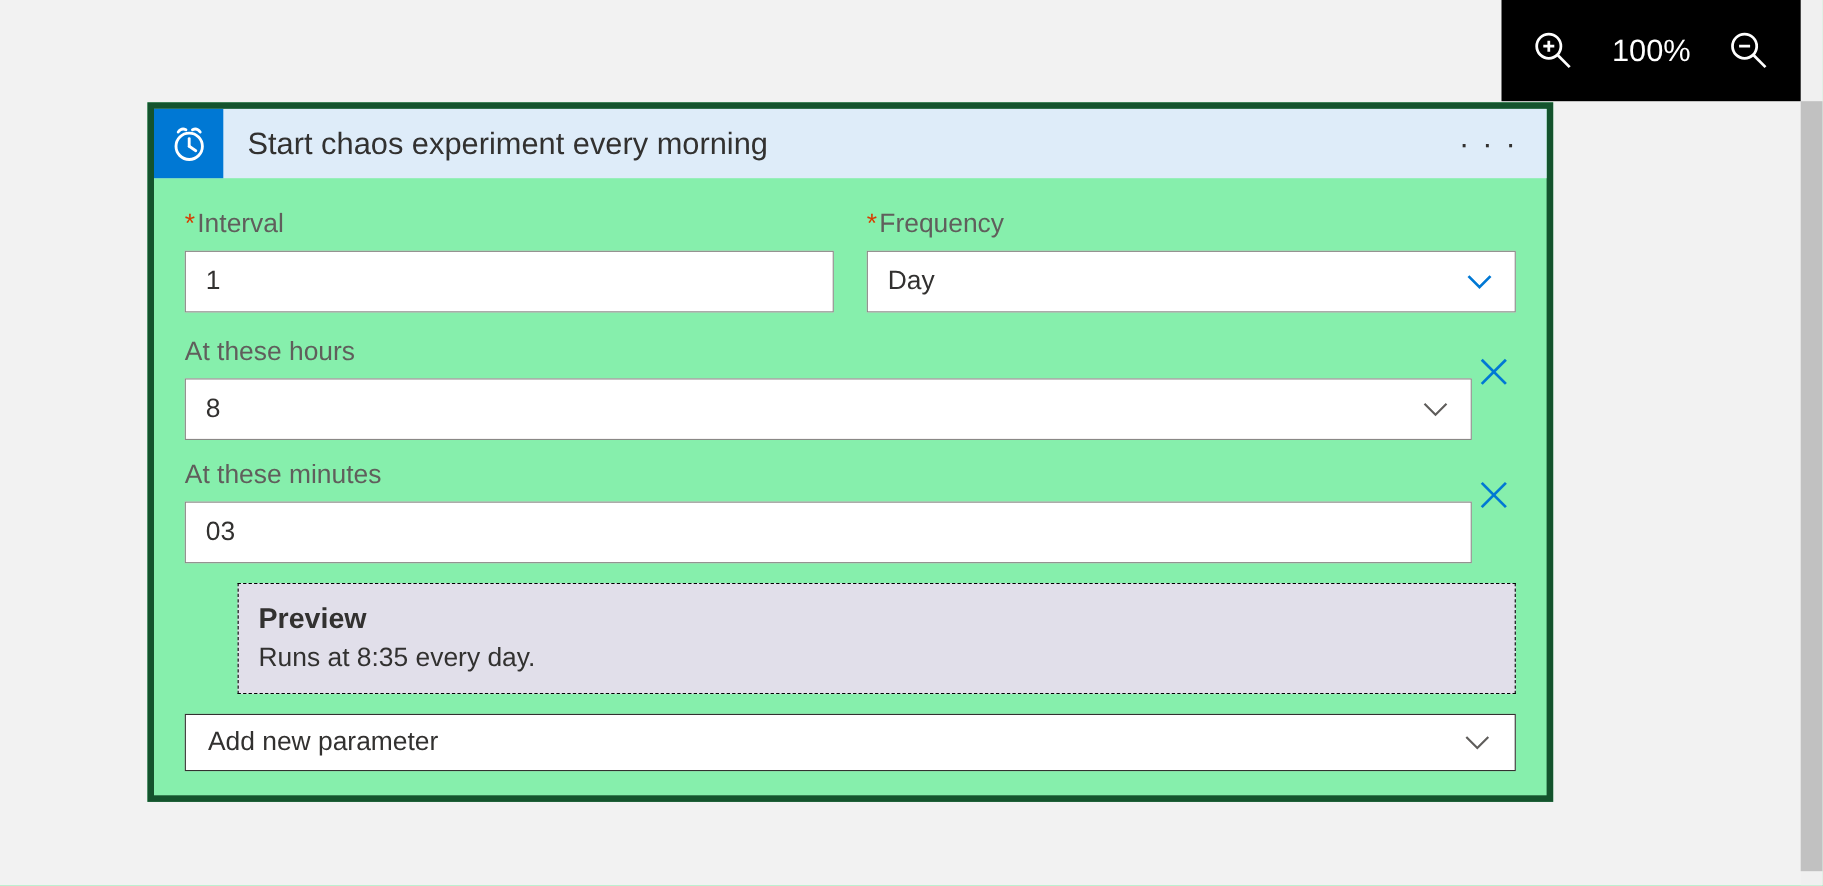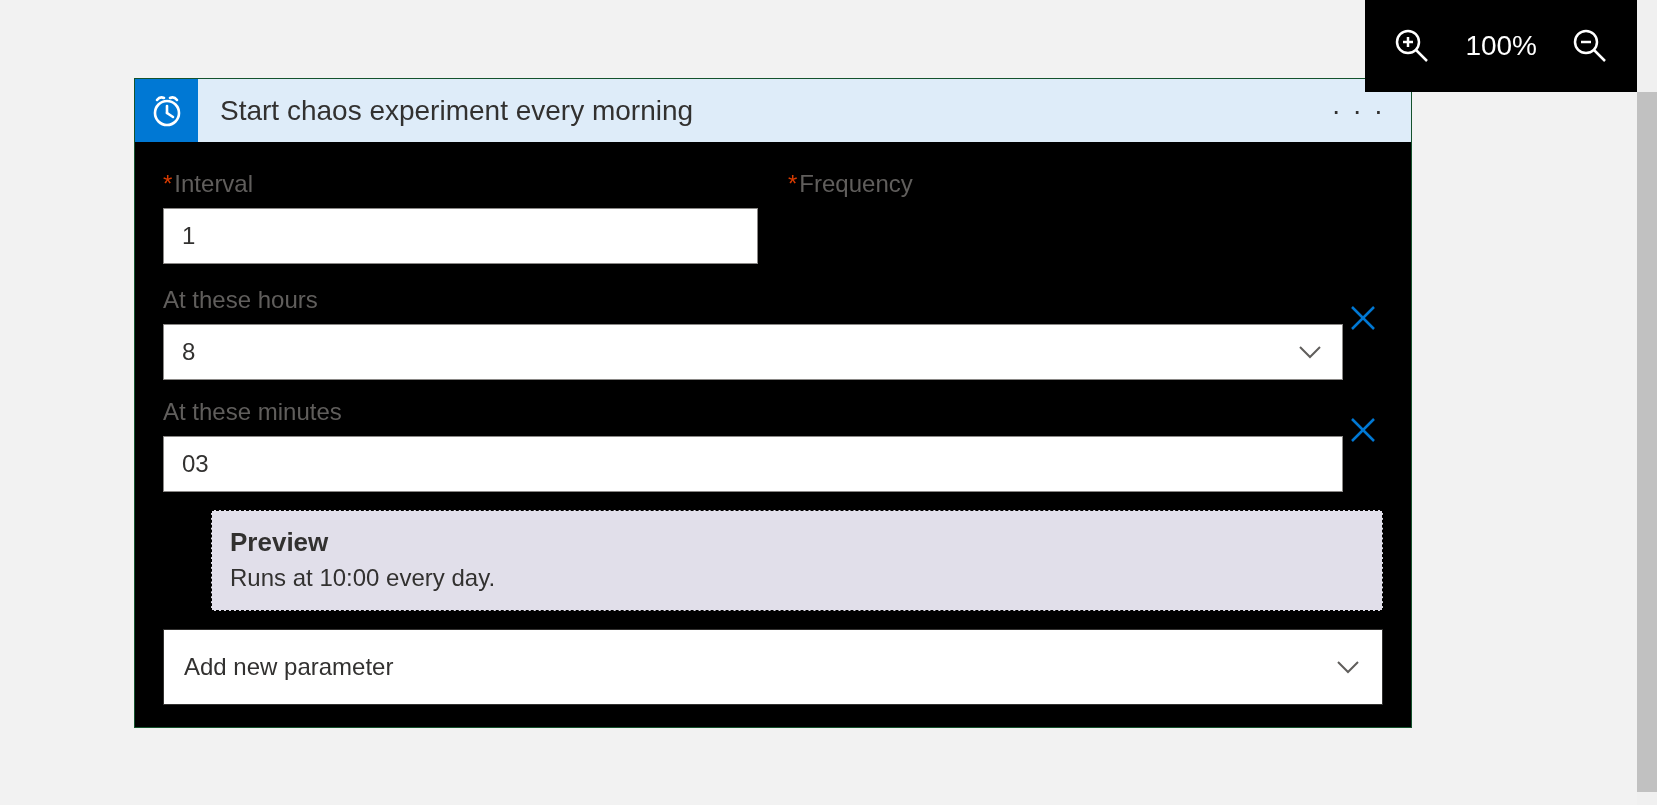--- a/index.html
+++ b/index.html
@@ -54,24 +54,24 @@
     right: 0;
     width: 20px;
     height: 700px;
     background: #c1c1c1;
   }
 
   
   .card {
     position: absolute;
     left: 134px;
-    top: 78px;
+    top: 93px;
     width: 1278px;
-    background: #000000;
-    border: 1px solid #14532d;
+    background: #86efac;
+    border: 6px solid #14532d;
   }
   .card-header {
     display: flex;
     align-items: center;
     background: #deecf9;
     height: 63px;
     position: relative;
   }
   .card-icon-box {
     width: 63px;
@@ -167,21 +167,21 @@
     margin-bottom: 6px;
   }
   .preview-text {
     font-size: 24px;
     color: #323130;
     font-weight: 400;
   }
 
   .add-param {
     width: 100%;
-    height: 76px;
+    height: 52px;
     border: 1px solid #323130;
     display: flex;
     align-items: center;
     justify-content: space-between;
     padding: 14px 20px;
     font-size: 24px;
     color: #323130;
     cursor: pointer;
     background: #fff;
     text-align: right;
@@ -237,20 +237,26 @@
           <span class="required">*</span><span>Interval</span>
         </label>
         <div class="field-input">
           <span>1</span>
         </div>
       </div>
       <div class="col">
         <label class="field-label">
           <span class="required">*</span><span>Frequency</span>
         </label>
+        <div class="field-select chevron-blue">
+          <span>Day</span>
+          <svg width="28" height="28" viewBox="0 0 28 28">
+            <path d="M4 9 L14 19 L24 9" stroke="#0078d4" stroke-width="2.5" fill="none"></path>
+          </svg>
+        </div>
       </div>
     </div>
 
     <div class="field-row">
       <div class="field-col">
         <label class="field-label">At these hours</label>
         <div class="field-select">
           <span>8</span>
           <svg width="28" height="28" viewBox="0 0 28 28">
             <path d="M4 9 L14 19 L24 9" stroke="#605e5c" stroke-width="2" fill="none"></path>
@@ -275,21 +281,21 @@
       <div class="remove-btn align-input">
         <svg width="30" height="30" viewBox="0 0 30 30">
           <line x1="4" y1="4" x2="26" y2="26" stroke="#0078d4" stroke-width="2.5"></line>
           <line x1="26" y1="4" x2="4" y2="26" stroke="#0078d4" stroke-width="2.5"></line>
         </svg>
       </div>
     </div>
 
     <div class="preview-box">
       <div class="preview-title">Preview</div>
-      <div class="preview-text">Runs at 10:00 every day.</div>
+      <div class="preview-text">Runs at 8:35 every day.</div>
     </div>
 
     <div class="add-param">
       <span>Add new parameter</span>
       <svg width="28" height="28" viewBox="0 0 28 28">
         <path d="M4 9 L14 19 L24 9" stroke="#605e5c" stroke-width="2" fill="none"></path>
       </svg>
     </div>
 
   </div>

